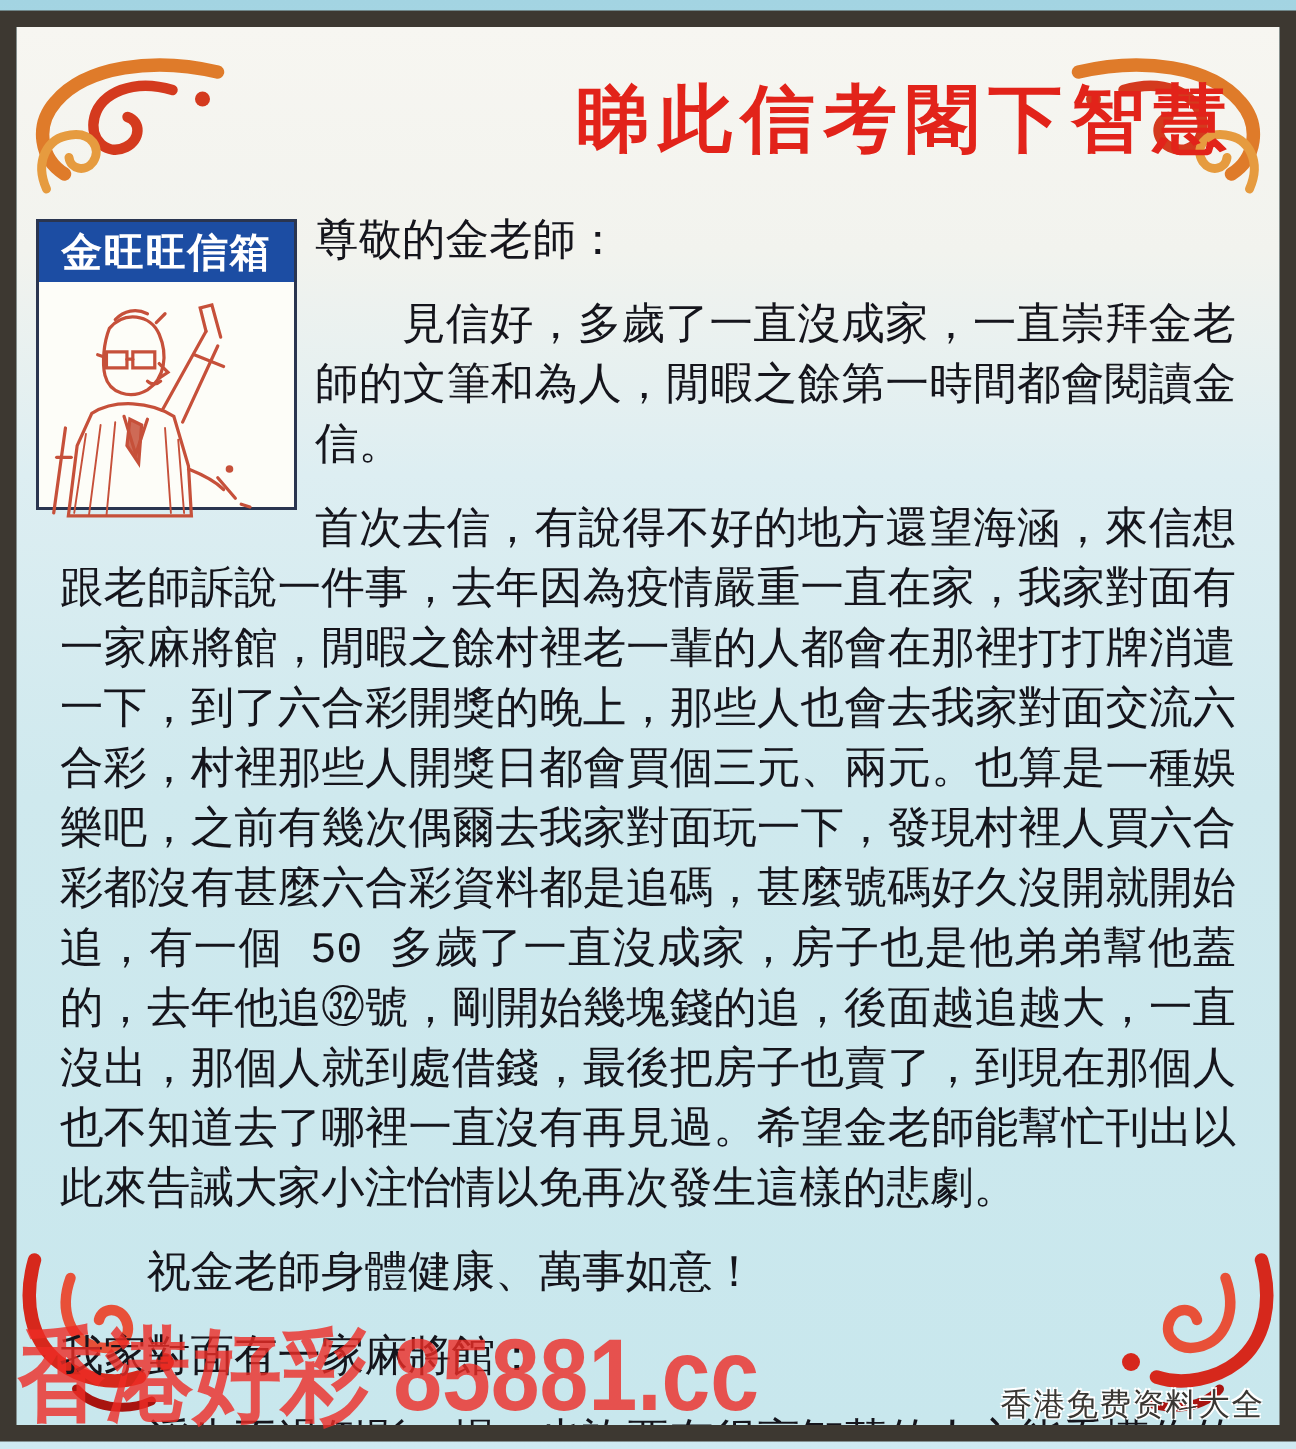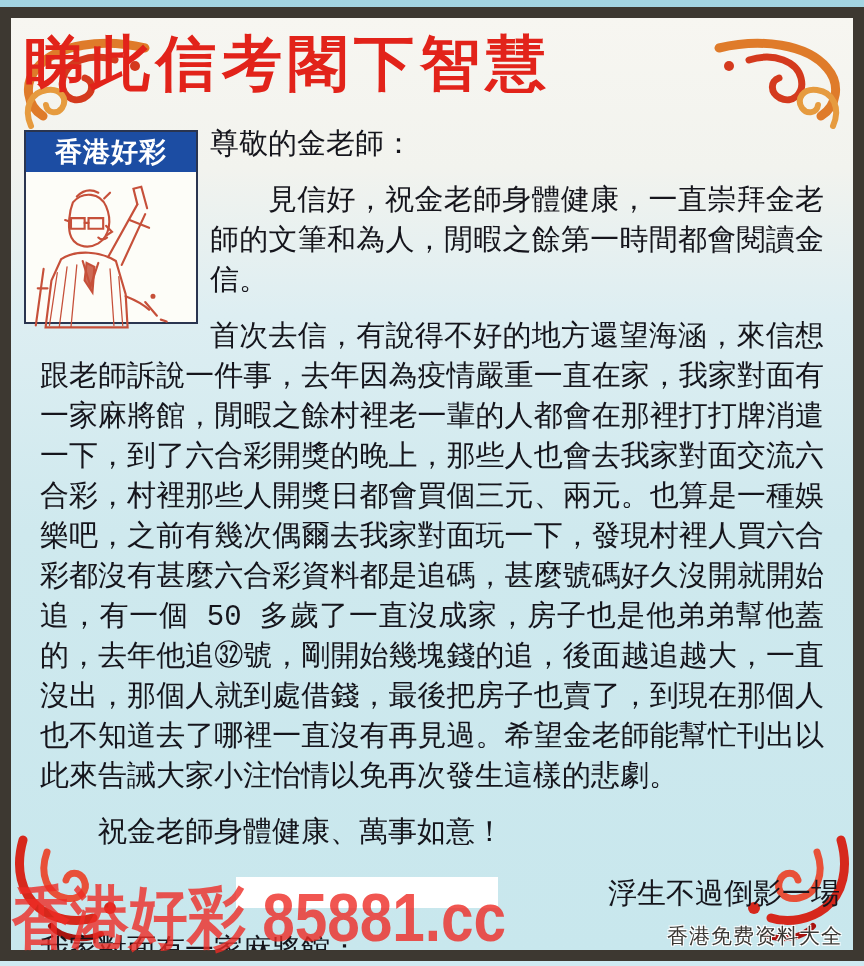--- a/index.html
+++ b/index.html
@@ -15,21 +15,21 @@
     background:linear-gradient(180deg,#f7f6f1 0%,#f2f3ee 16%,#ddeef2 32%,#cfe9ee 55%,#c8e7ed 100%);
     overflow:hidden;
   }
   .orn{position:absolute;z-index:1;}
   .orn.tl{left:4px;top:18px;}
   .orn.tr{right:4px;top:18px;transform:scaleX(-1);}
   .orn.bl{left:2px;bottom:4px;}
   .orn.br{right:2px;bottom:4px;transform:scaleX(-1);}
   .inner{position:absolute;inset:0;z-index:2;padding:0 13px;box-sizing:border-box;}
   .title{
-    margin:0;text-align:left;font-size:60px;line-height:92px;font-weight:900;
+    margin:16px;text-align:right;font-size:49px;line-height:92px;font-weight:900;
     color:#e2231a;letter-spacing:6px;white-space:nowrap;
   }
   .letter{font-size:29px;line-height:40px;color:#15151c;text-align:justify;}
   .letter p{margin:16px;font-family:Liberation Mono, monospace;}
   .indent{text-indent:2em;}
   .mailbox{
     float:left;width:174px;height:194px;margin:4px 12px 4px 0;
     border:2px solid #2a3550;background:#fdfdf8;box-sizing:border-box;
     display:flex;flex-direction:column;
   }
@@ -91,21 +91,21 @@
       <path d="M88 100 C 70 108 48 104 38 92" stroke="#a81410" stroke-width="6" stroke-linecap="round"></path>
       <circle cx="97" cy="74" r="6" fill="#d6281c"></circle>
     </svg>
 
     <div class="inner">
       <h1 class="title">睇此信考閣下智慧</h1>
 
       <div class="letter">
 
         <div class="mailbox">
-          <div class="mailbox-head">香港好彩</div>
+          <div class="mailbox-head">金旺旺信箱</div>
           <div class="mailbox-art">
             <svg viewBox="0 0 170 155" fill="none" stroke="#c6503a" stroke-width="2.2" stroke-linecap="round">
               <path d="M82 80 L112 26"></path>
                 <path d="M96 88 L120 36"></path>
               <path d="M112 26 L108 10 L116 8 L122 30"></path>
               <path d="M104 42 L124 50"></path>
               <path d="M46 24 C 56 12 74 14 80 28 C 86 42 84 58 72 66 C 60 73 46 68 43 56 C 41 48 42 34 46 24 Z"></path>
               <path d="M50 18 C 56 12 64 10 72 14"></path>
                 <path d="M78 20 L84 14"></path>
               <path d="M44 40 h14 v11 h-14 z"></path>
@@ -128,28 +128,24 @@
               <path d="M120 126 L132 140"></path>
                 <path d="M136 144 l6 2"></path>
               <circle cx="128" cy="120" r="1.5" fill="#c6503a"></circle>
               <path d="M16 92 L8 150"></path>
                 <path d="M10 112 L20 112"></path>
             </svg>
           </div>
         </div>
 
         <p>尊敬的金老師：</p>
-        <p class="indent">見信好，祝金老師身體健康，一直崇拜金老師的文筆和為人，閒暇之餘第一時間都會閱讀金信。</p>
+        <p class="indent">見信好，多歲了一直沒成家，一直崇拜金老師的文筆和為人，閒暇之餘第一時間都會閱讀金信。</p>
         <p>首次去信，有說得不好的地方還望海涵，來信想跟老師訴說一件事，去年因為疫情嚴重一直在家，我家對面有一家麻將館，閒暇之餘村裡老一輩的人都會在那裡打打牌消遣一下，到了六合彩開獎的晚上，那些人也會去我家對面交流六合彩，村裡那些人開獎日都會買個三元、兩元。也算是一種娛樂吧，之前有幾次偶爾去我家對面玩一下，發現村裡人買六合彩都沒有甚麼六合彩資料都是追碼，甚麼號碼好久沒開就開始追，有一個 50 多歲了一直沒成家，房子也是他弟弟幫他蓋的，去年他追㉜號，剛開始幾塊錢的追，後面越追越大，一直沒出，那個人就到處借錢，最後把房子也賣了，到現在那個人也不知道去了哪裡一直沒有再見過。希望金老師能幫忙刊出以此來告誡大家小注怡情以免再次發生這樣的悲劇。</p>
         <p class="indent">祝金老師身體健康、萬事如意！</p>
 
-        <div class="sig-row">
-          <span class="redact"></span>
-          <span>浮生不過倒影一場</span>
-        </div>
 
         <p class="reply-sal">我家對面有一家麻將館：</p>
         <p class="indent">浮生不過倒影一場，也許要有很高智慧的人方能看懂你的意思，歡迎讀者們踴躍來信發表高見，老金在此衷心祝福大家。</p>
         <div class="reply-sig">金旺旺覆</div>
 
       </div>
     </div>
 
     <div class="credit">香港免费资料大全</div>
   </div>

